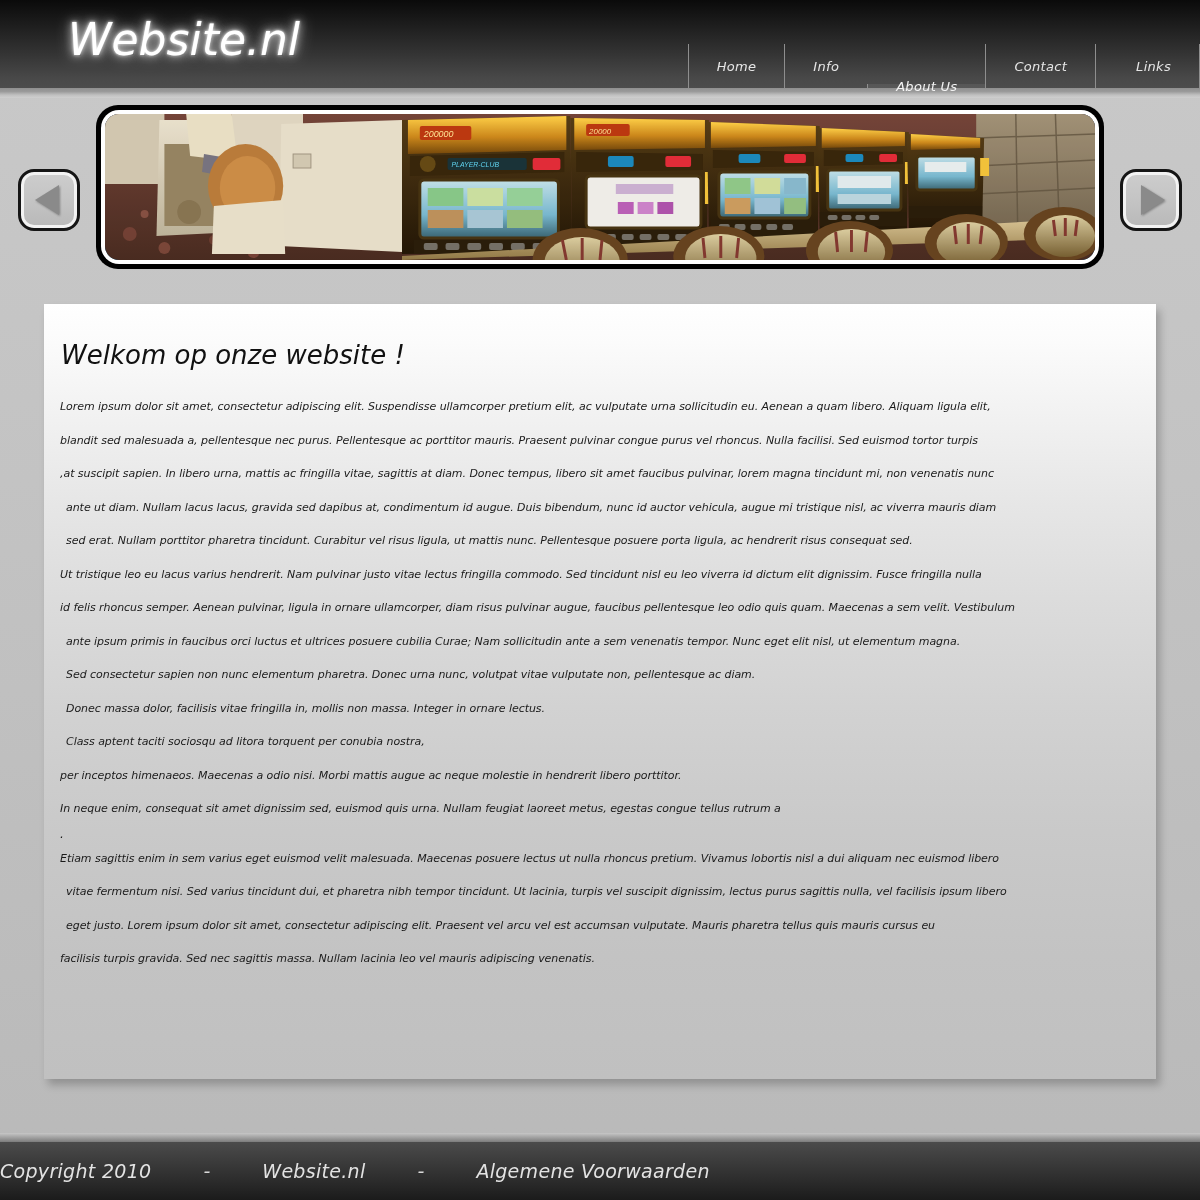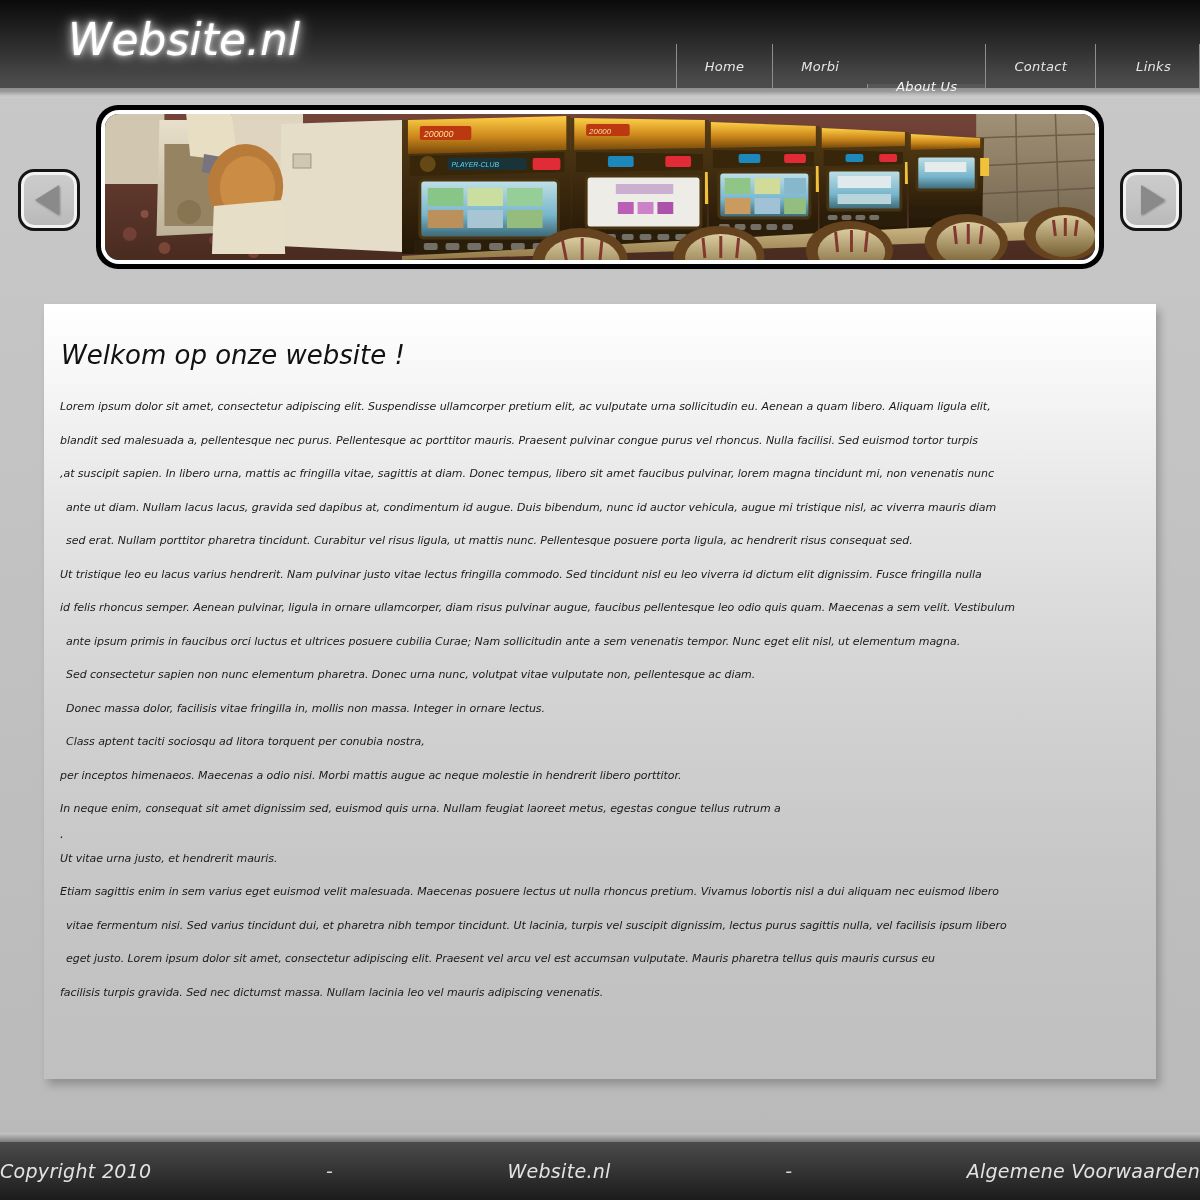--- a/index.html
+++ b/index.html
@@ -218,21 +218,21 @@
     flex: 0 0 auto;
   }
 
   .footer {
     height: 58px;
     width: 100%;
     flex: 0 0 auto;
     background: linear-gradient(180deg, #4b4b4b 0%, #3d3d3d 30%, #2e2e2e 62%, #1b1b1b 100%);
     display: flex;
     align-items: center;
-    justify-content: space-between;
+    justify-content: flex-start;
     gap: 0px;
   }
   .footer-link {
     color: #e3e3e3;
     font-size: 19px;
     font-family: "DejaVu Sans", sans-serif;
     font-weight: 300;
     text-decoration: none;
     cursor: pointer;
     white-space: nowrap;
@@ -248,21 +248,21 @@
 </style>
 </head>
 <body>
 
 <div class="page">
 
   <div class="header">
     <div class="logo">Website.nl</div>
     <nav class="nav" id="nav">
         <a class="nav-item">Home</a>
-        <a class="nav-item">Morbi</a>
+        <a class="nav-item">Info</a>
         <a class="nav-item active">About Us</a>
         <a class="nav-item">Contact</a>
         <a class="nav-item">Links</a>
       </nav>
   </div>
   <div class="header-strip"></div>
 
   <div class="slider">
 
     <div class="arrow-btn arrow-prev">
@@ -495,25 +495,24 @@
           <div class="body-line ind">sed erat. Nullam porttitor pharetra tincidunt. Curabitur vel risus ligula, ut mattis nunc. Pellentesque posuere porta ligula, ac hendrerit risus consequat sed.</div>
           <div class="body-line">Ut tristique leo eu lacus varius hendrerit. Nam pulvinar justo vitae lectus fringilla commodo. Sed tincidunt nisl eu leo viverra id dictum elit dignissim. Fusce fringilla nulla</div>
           <div class="body-line">id felis rhoncus semper. Aenean pulvinar, ligula in ornare ullamcorper, diam risus pulvinar augue, faucibus pellentesque leo odio quis quam. Maecenas a sem velit. Vestibulum</div>
           <div class="body-line ind">ante ipsum primis in faucibus orci luctus et ultrices posuere cubilia Curae; Nam sollicitudin ante a sem venenatis tempor. Nunc eget elit nisl, ut elementum magna.</div>
           <div class="body-line ind">Sed consectetur sapien non nunc elementum pharetra. Donec urna nunc, volutpat vitae vulputate non, pellentesque ac diam.</div>
           <div class="body-line ind">Donec massa dolor, facilisis vitae fringilla in, mollis non massa. Integer in ornare lectus.</div>
           <div class="body-line ind">Class aptent taciti sociosqu ad litora torquent per conubia nostra,</div>
           <div class="body-line">per inceptos himenaeos. Maecenas a odio nisi. Morbi mattis augue ac neque molestie in hendrerit libero porttitor.</div>
           <div class="body-line">In neque enim, consequat sit amet dignissim sed, euismod quis urna. Nullam feugiat laoreet metus, egestas congue tellus rutrum a</div>
           <div class="body-line dot">.</div>
-          <div class="body-line">Ut vitae urna justo, et hendrerit mauris.</div>
           <div class="body-line">Etiam sagittis enim in sem varius eget euismod velit malesuada. Maecenas posuere lectus ut nulla rhoncus pretium. Vivamus lobortis nisl a dui aliquam nec euismod libero</div>
           <div class="body-line ind">vitae fermentum nisi. Sed varius tincidunt dui, et pharetra nibh tempor tincidunt. Ut lacinia, turpis vel suscipit dignissim, lectus purus sagittis nulla, vel facilisis ipsum libero</div>
           <div class="body-line ind">eget justo. Lorem ipsum dolor sit amet, consectetur adipiscing elit. Praesent vel arcu vel est accumsan vulputate. Mauris pharetra tellus quis mauris cursus eu</div>
-          <div class="body-line">facilisis turpis gravida. Sed nec dictumst massa. Nullam lacinia leo vel mauris adipiscing venenatis.</div>
+          <div class="body-line">facilisis turpis gravida. Sed nec sagittis massa. Nullam lacinia leo vel mauris adipiscing venenatis.</div>
         </div>
     </div>
   </div>
 
   <div class="footer-strip"></div>
   <div class="footer">
     <span class="footer-link">Copyright 2010</span>
     <span class="footer-sep">-</span>
     <span class="footer-link">Website.nl</span>
     <span class="footer-sep">-</span>

